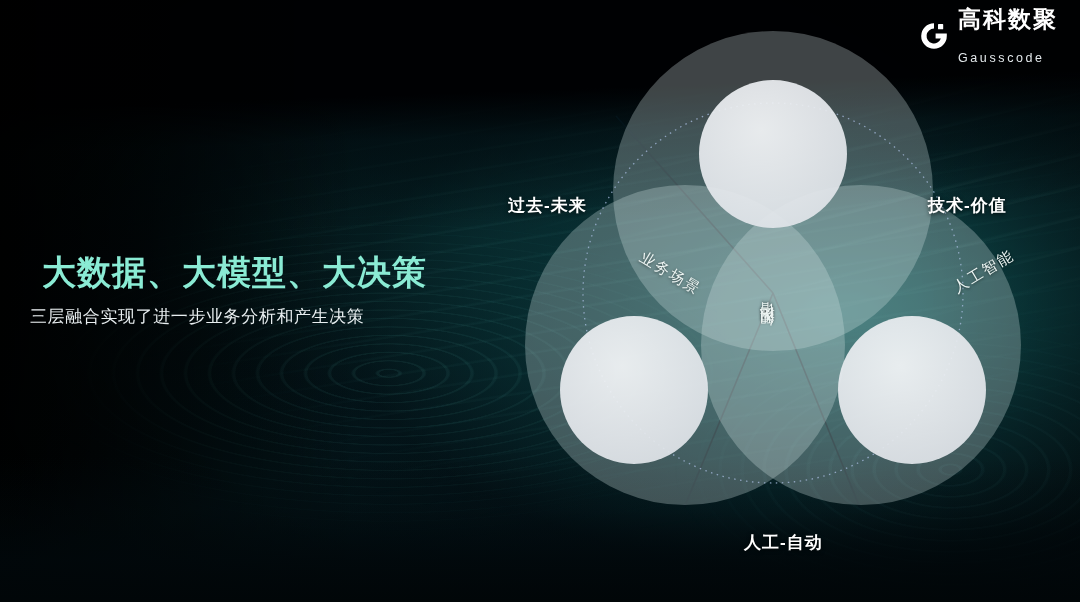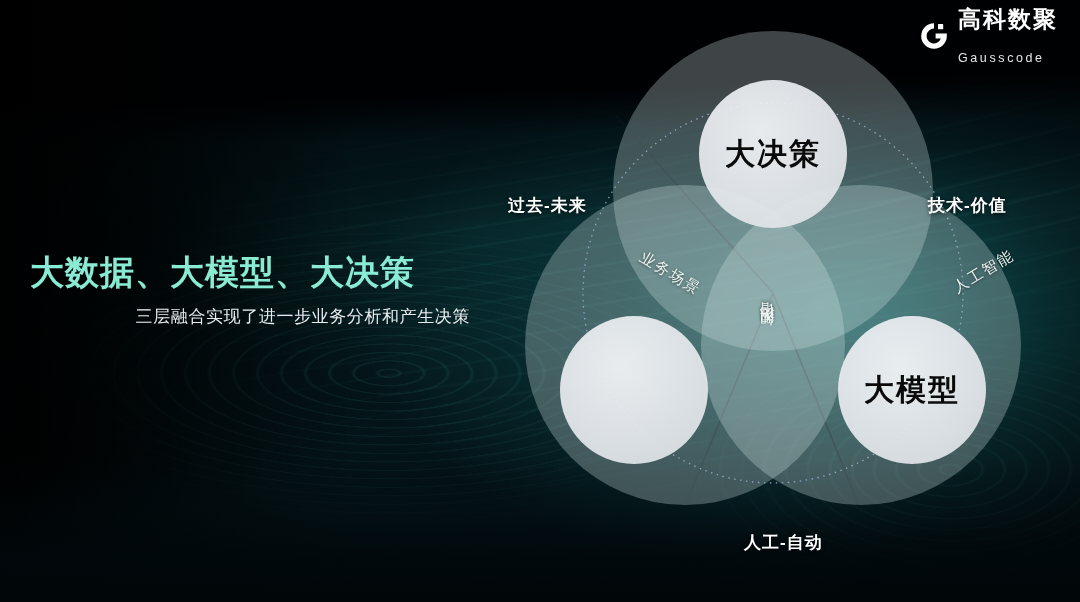--- a/index.html
+++ b/index.html
@@ -101,32 +101,31 @@
     position: absolute;
     left: 30px;
     top: 252px;
     width: 440px;
   }
   .copy-title {
     font-size: 34px;
     font-weight: 700;
     letter-spacing: 1px;
     line-height: 1.18;
-    margin: 0 0 16px 0;
+    margin: 0 0 16px 12px;
     white-space: nowrap;
   }
   .copy-sub {
     font-size: 17px;
     font-weight: 400;
     color: #e8eef0;
     line-height: 1.0;
     margin: 0 0 18px 0;
     letter-spacing: 0.6px;
     white-space: nowrap;
-    text-align: right;
   }
   .copy-sub:last-child { margin-bottom: 0; }
 
   
   .logo {
     position: absolute;
     right: 22px;
     top: 8px;
     display: flex;
     align-items: center;
@@ -262,21 +261,19 @@
         <circle cx="285" cy="146" r="74" fill="url(#nodeFill)" fill-opacity="0.93"></circle>
         <circle cx="146" cy="382" r="74" fill="url(#nodeFill)" fill-opacity="0.93"></circle>
         <circle cx="424" cy="382" r="74" fill="url(#nodeFill)" fill-opacity="0.93"></circle>
       </g>
     </svg>
 
     <span class="lens-label" id="lens-biz">业务场景</span>
     <span class="lens-label" id="lens-ai">人工智能</span>
     <span class="lens-label" id="lens-kg">知识图谱</span>
 
-    <span class="node-label" style="left:285px; top:146px;">大决策</span>
-    <span class="node-label" style="left:424px; top:382px;">大模型</span>
   </div>
 
   <span class="edge-label" id="edge-left">过去-未来</span>
   <span class="edge-label" id="edge-right">技术-价值</span>
   <span class="edge-label" id="edge-bottom">人工-自动</span>
 
 </div>
 
 </body></html>

